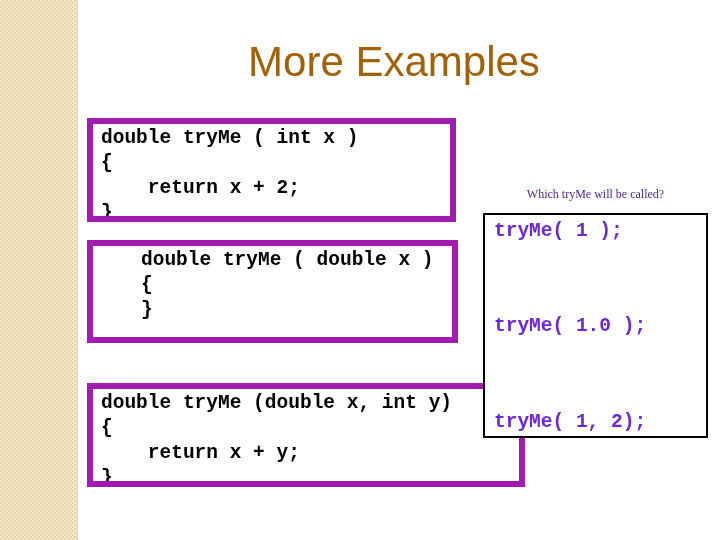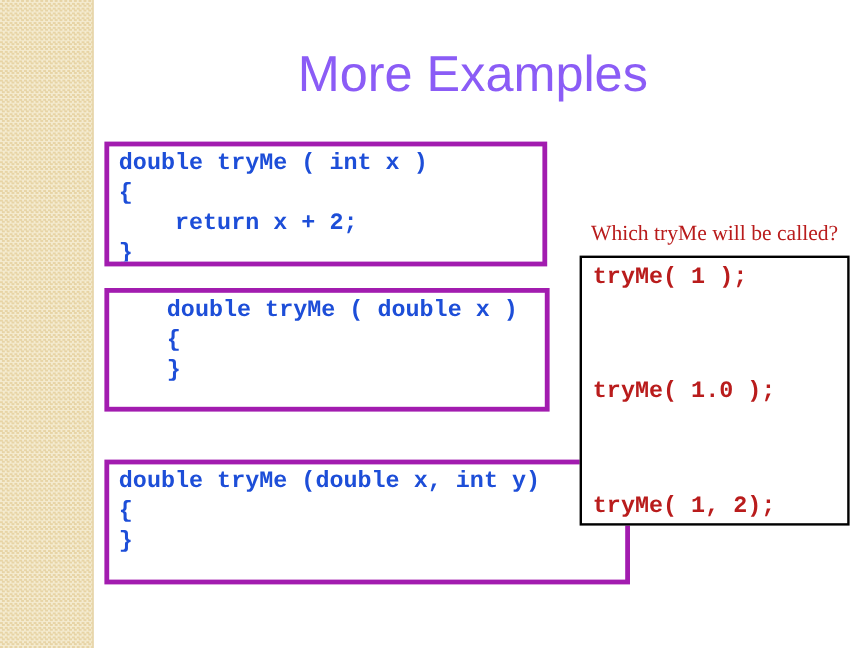--- a/index.html
+++ b/index.html
@@ -13,53 +13,53 @@
     position:absolute;left:0;top:0;width:77px;height:540px;
     background-color:#efe3c2;
     background-image:conic-gradient(#e7d4a5 0 25%, #f4ebd0 0 50%, #e7d4a5 0 75%, #f4ebd0 0);
     background-size:4px 4px;
     border-right:1px solid #e3d0a0;
   }
   .title{
     position:absolute;left:68px;right:0;top:40px;
     text-align:center;
     font-size:42px;line-height:1.05;font-weight:400;
-    color:#8b5cf6;
+    color:#a16207;
     letter-spacing:0px;
   }
   .code-box{
     position:absolute;
-    border:4px solid #a21caf;
+    border:6px solid #a21caf;
     background:#fff;
     box-sizing:border-box;
     overflow:hidden;
     font-family:"Liberation Mono","DejaVu Sans Mono",monospace;
     font-weight:bold;
     font-size:19.5px;
-    color:#1d4ed8;
+    color:#000000;
     padding:2px 0 0 8px;
   }
   .code-box .code-line{white-space:pre;line-height:25px;}
   #def-box-1{left:87px;top:118px;width:369px;height:104px;}
   #def-box-2{left:87px;top:240px;width:371px;height:103px;padding-left:48px;}
   #def-box-3{left:87px;top:383px;width:438px;height:104px;}
   .question{
     position:absolute;left:483px;top:184px;width:225px;
     text-align:center;
     font-family:"Liberation Serif","DejaVu Serif",serif;
-    font-size:18px;line-height:21px;
-    color:#b91c1c;white-space:nowrap;
+    font-size:12px;line-height:21px;
+    color:#4c1d95;white-space:nowrap;
   }
   .calls-box{
     position:absolute;left:483px;top:213px;width:225px;height:225px;
     border:2px solid #000;background:#fff;box-sizing:border-box;
     display:flex;flex-direction:column;justify-content:space-between;
     padding:6px 4px 3px 9px;
     font-family:"Liberation Mono","DejaVu Sans Mono",monospace;
-    font-weight:bold;font-size:19.5px;color:#b91c1c;
+    font-weight:bold;font-size:19.5px;color:#6d28d9;
     overflow:hidden;
   }
   .calls-box .call-line{white-space:pre;line-height:1.1;}
 </style>
 </head>
 <body>
 
 <div class="stripe"></div>
 
 <div class="title">More Examples</div>
@@ -73,20 +73,21 @@
 
 <div class="code-box" id="def-box-2">
   <div class="code-line">double tryMe ( double x )</div>
   <div class="code-line">{</div>
   <div class="code-line">}</div>
 </div>
 
 <div class="code-box" id="def-box-3">
   <div class="code-line">double tryMe (double x, int y)</div>
   <div class="code-line">{</div>
+  <div class="code-line">    return x + y;</div>
   <div class="code-line">}</div>
 </div>
 
 <div class="question">Which tryMe will be called?</div>
 
 <div class="calls-box">
   <div class="call-line">tryMe( 1 );</div>
   <div class="call-line">tryMe( 1.0 );</div>
   <div class="call-line">tryMe( 1, 2);</div>
 </div>

